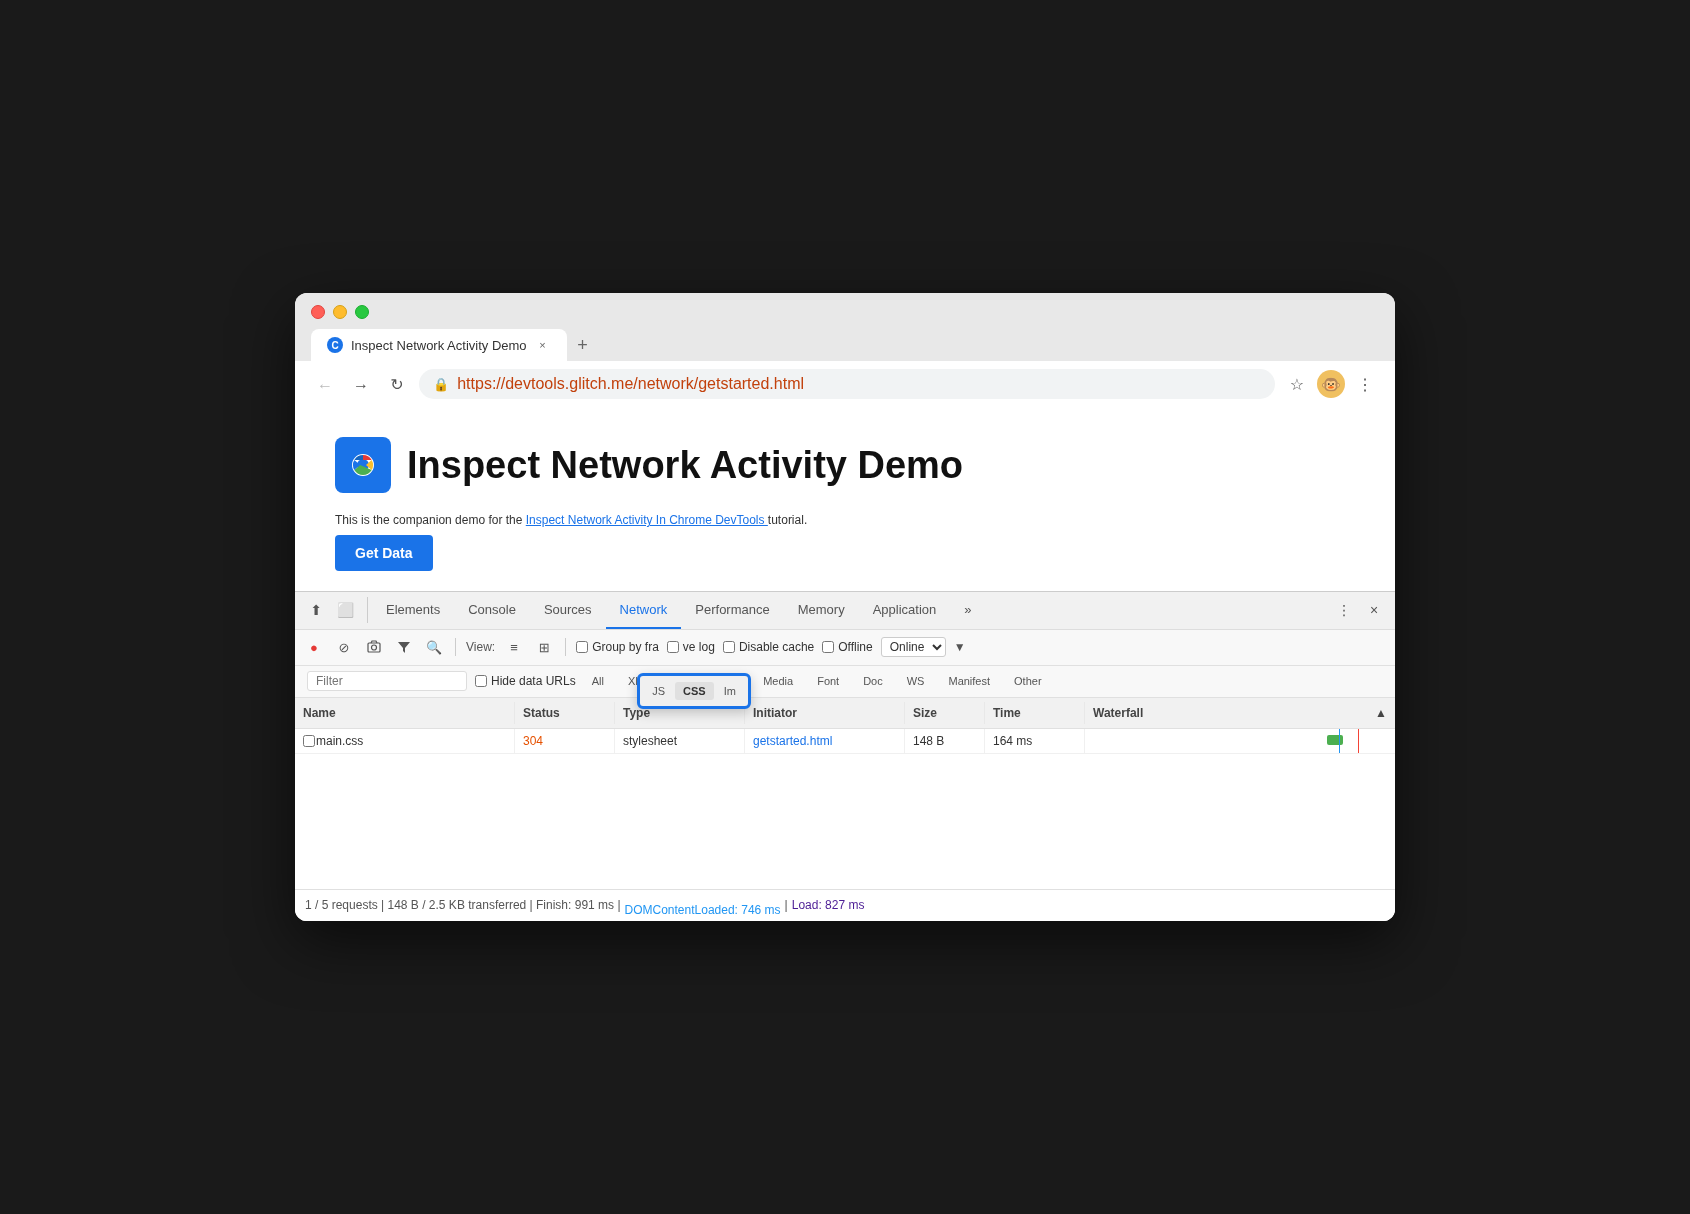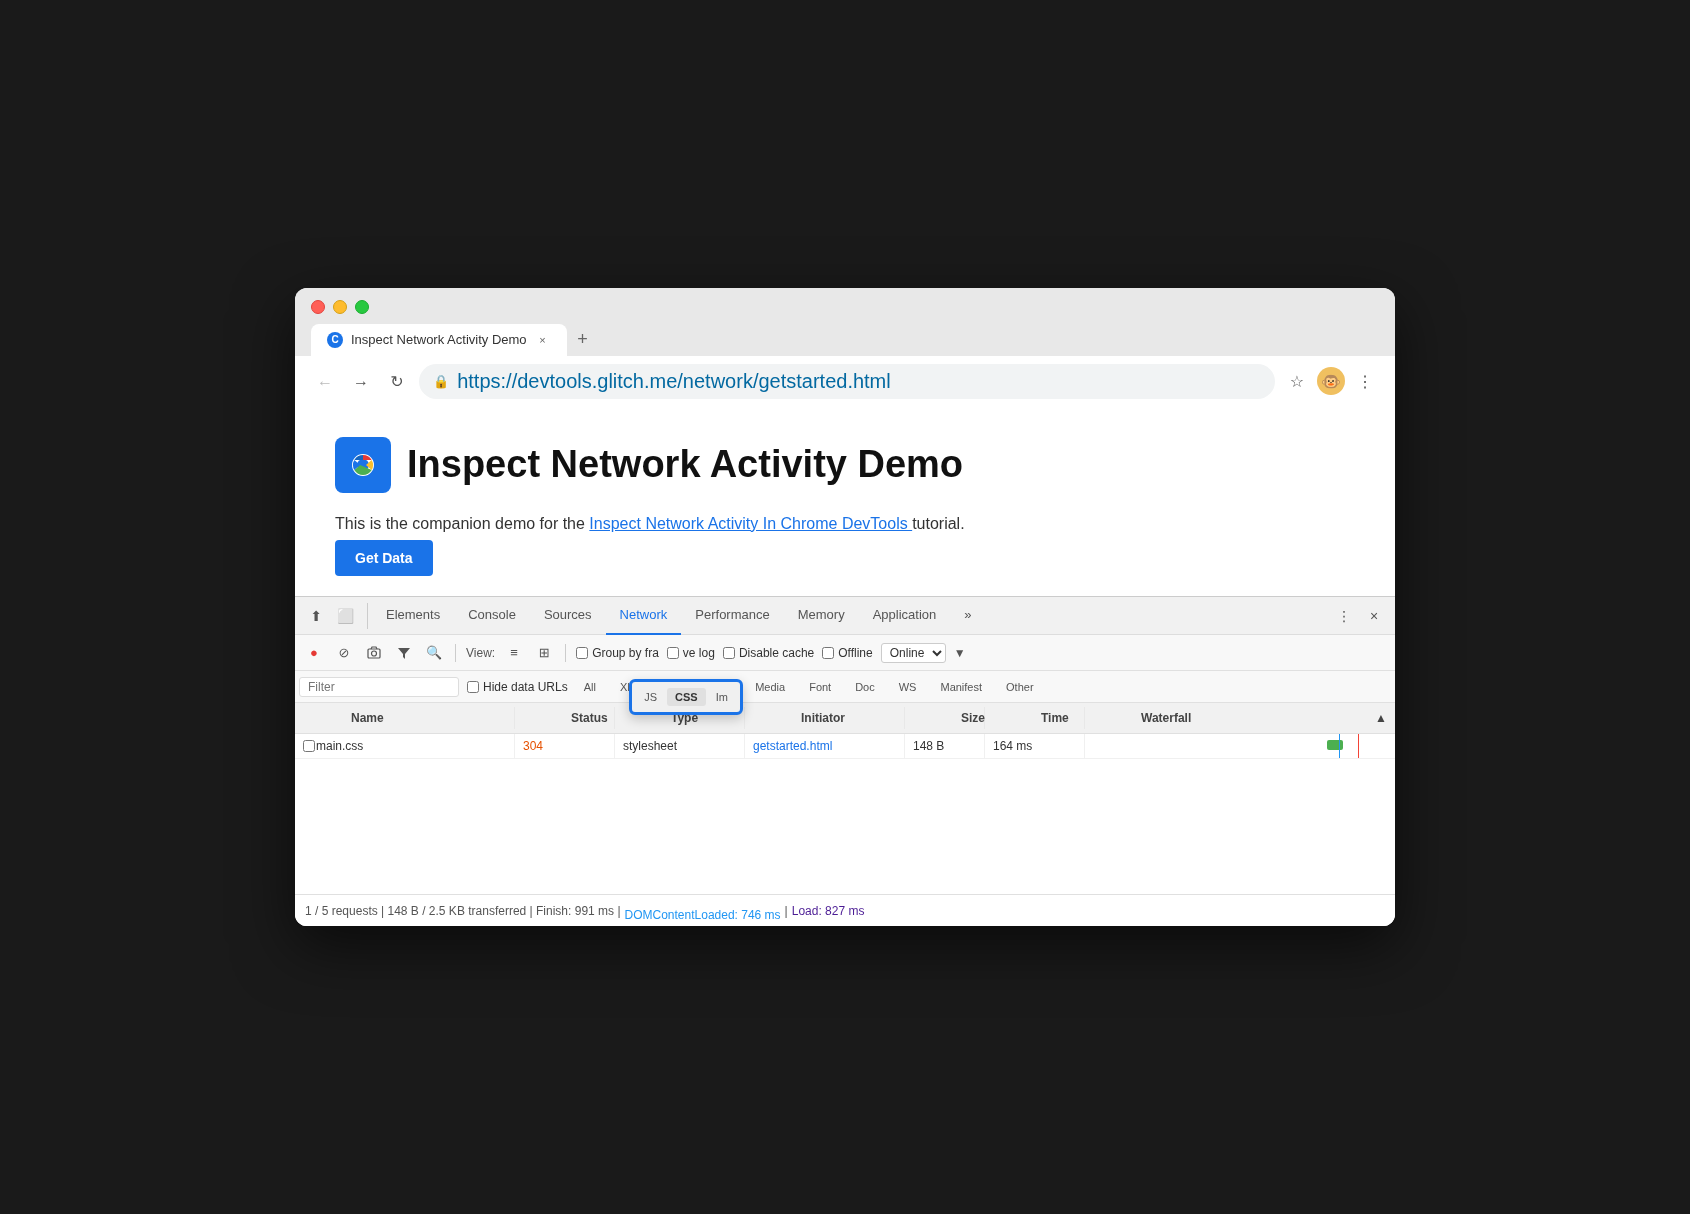--- a/index.html
+++ b/index.html
@@ -123,21 +123,21 @@
       background: #f1f3f4;
       border-radius: 20px;
       padding: 6px 14px;
       font-size: 14px;
       color: #333;
     }
     .lock-icon {
       color: #5f6368;
       font-size: 13px;
     }
-    .url-text { color: #0369a1; font-size: 20px; }
+    .url-text { color: #c2410c; font-size: 16px; }
     .address-bar-actions {
       display: flex;
       align-items: center;
       gap: 6px;
     }
     .addr-action-btn {
       width: 28px;
       height: 28px;
       display: flex;
       align-items: center;
@@ -176,21 +176,21 @@
       display: flex;
       align-items: center;
       justify-content: center;
     }
     .page-heading {
       font-size: 38px;
       font-weight: 700;
       color: #111;
     }
     .page-description {
-      font-size: 16px;
+      font-size: 12px;
       color: #333;
       margin-bottom: 4px;
       line-height: 1.6;
     }
     .page-description a {
       color: #1a73e8;
       text-decoration: underline;
     }
     .get-data-btn {
       background: #1a73e8;
@@ -306,21 +306,21 @@
       padding: 1px 4px;
       background: white;
       color: #333;
     }
     
     .filter-bar {
       display: flex;
       align-items: center;
       background: #f8f8f8;
       border-bottom: 1px solid #e0e0e0;
-      padding: 3px 4px;
+      padding: 3px 12px;
       gap: 8px;
       height: 32px;
     }
     .filter-input {
       border: 1px solid #ddd;
       border-radius: 3px;
       padding: 2px 8px;
       font-size: 12px;
       width: 160px;
       color: #555;
@@ -352,21 +352,20 @@
     }
     .th-cell {
       padding: 4px 8px;
       display: flex;
       align-items: center;
       gap: 4px;
       cursor: pointer;
       border-right: 1px solid #e8e8e8;
       font-size: 12px;
       color: #444;
-      margin-left: 48px;
     }
     .th-cell:last-child { border-right: none; }
     .th-cell.waterfall {
       justify-content: space-between;
     }
     .table-row {
       display: grid;
       grid-template-columns: 220px 100px 130px 160px 80px 100px 1fr;
       border-bottom: 1px solid #f0f0f0;
       font-size: 12px;

